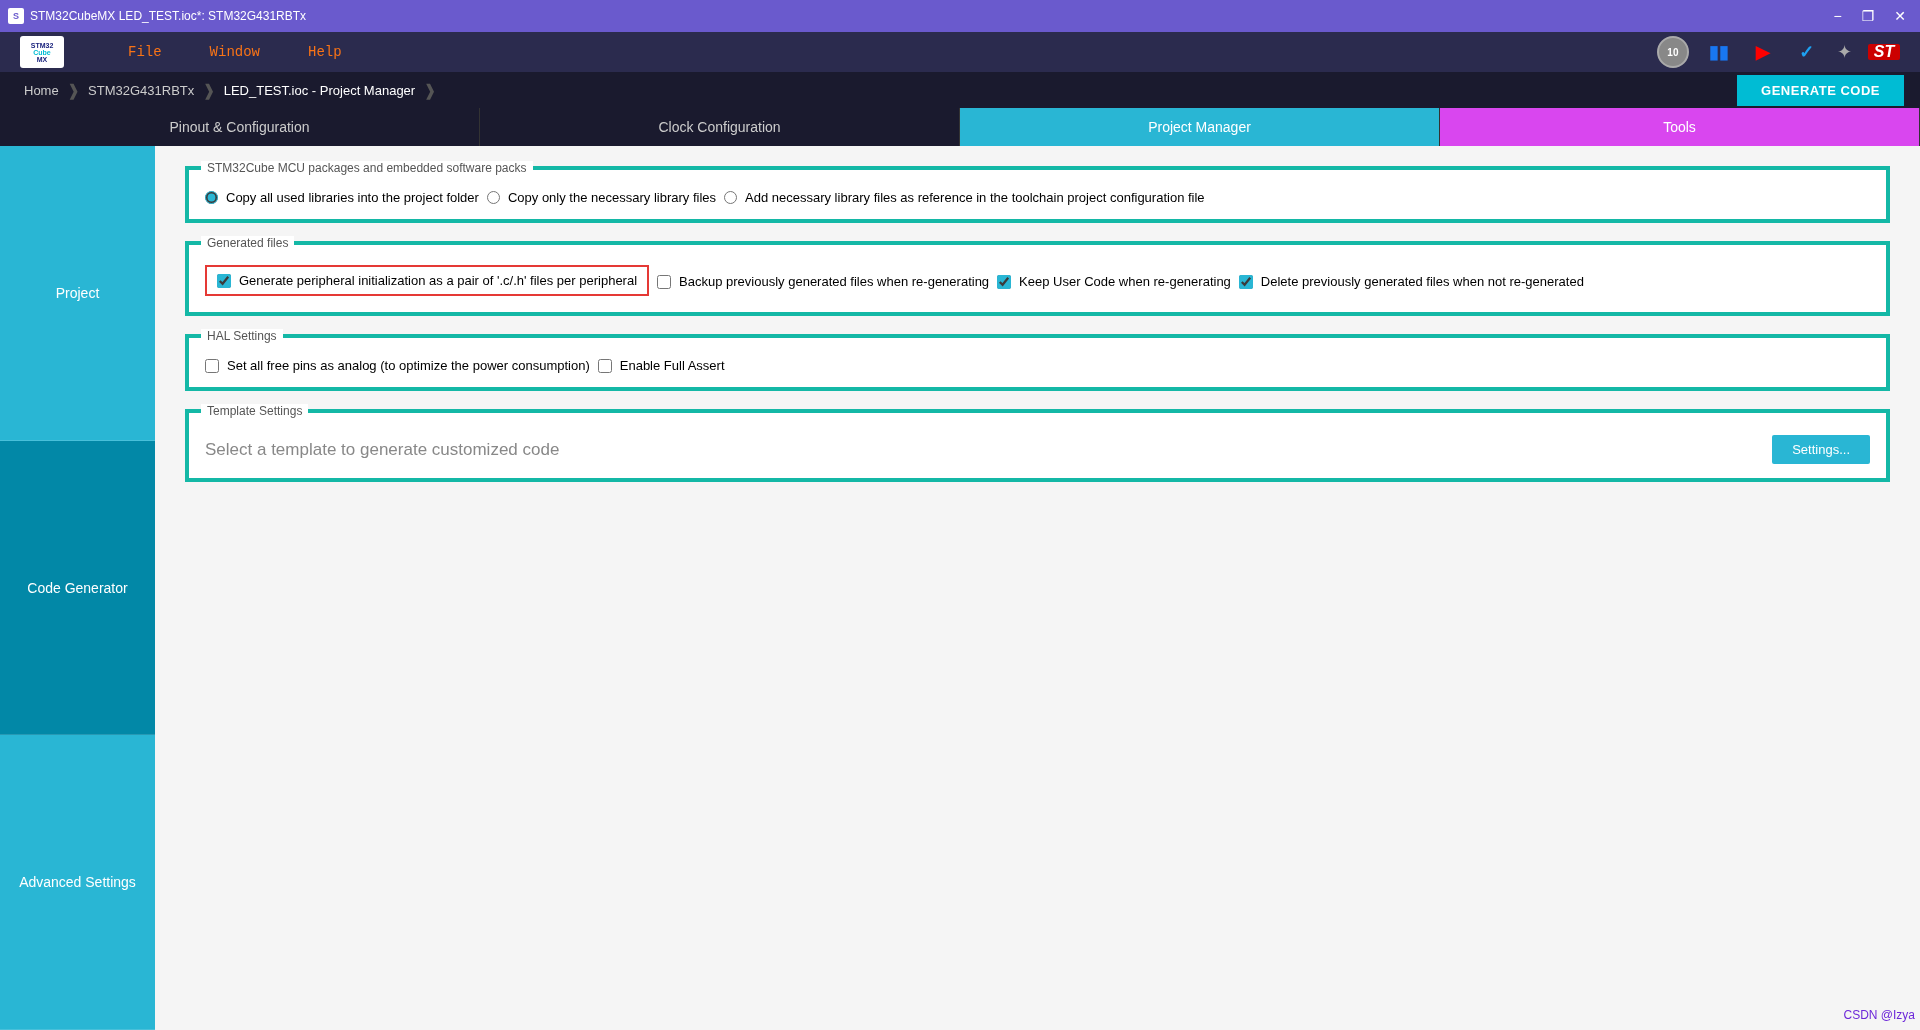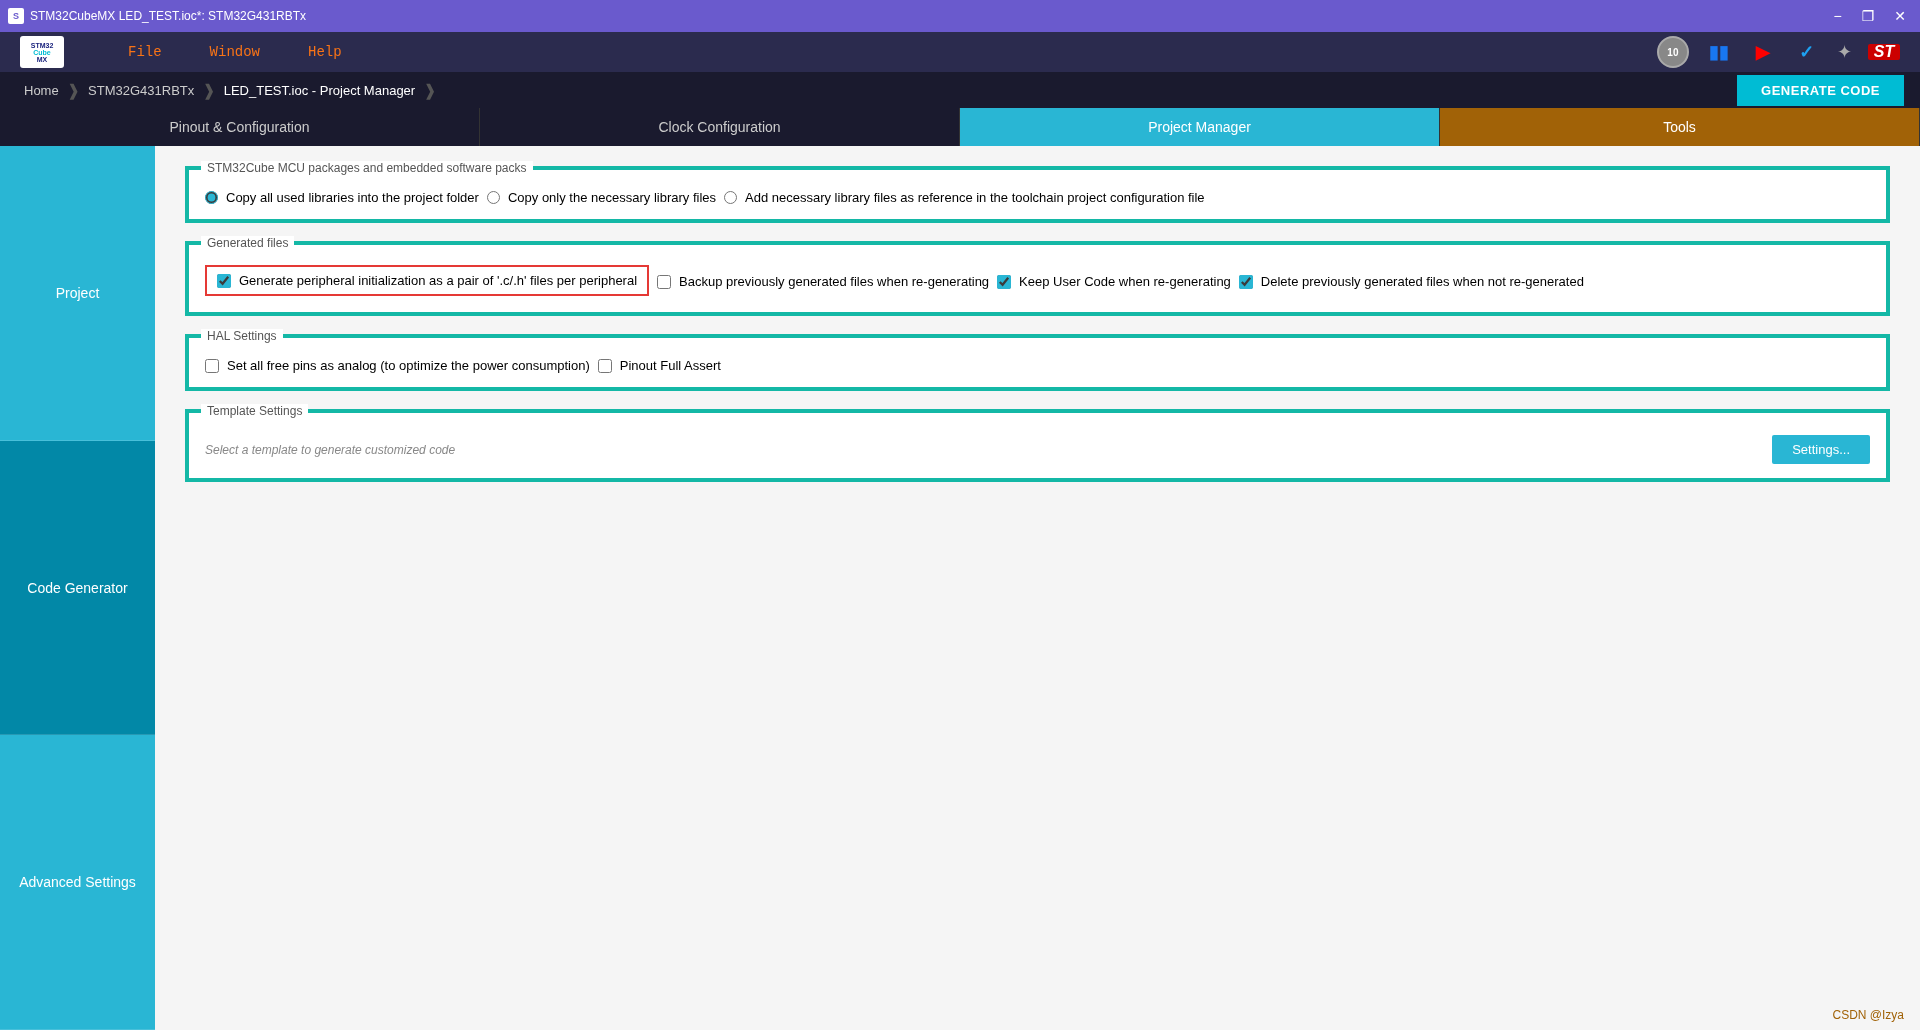--- a/index.html
+++ b/index.html
@@ -79,21 +79,21 @@
       flex: 1;
       display: flex;
       align-items: center;
       justify-content: center;
       color: #ccc;
       font-size: 14px;
       cursor: pointer;
       border-right: 1px solid #333;
     }
     .tab.active-light { background: #29b6d4; color: white; }
-    .tab.active-dark { background: #a16207; color: white; }
+    .tab.active-dark { background: #d946ef; color: white; }
 
     
     .main-content {
       display: flex;
       height: calc(1030px - 32px - 40px - 36px - 38px);
       background: #e8e8e8;
     }
 
     
     .sidebar {
@@ -170,23 +170,23 @@
       border: none;
       padding: 7px 20px;
       font-size: 13px;
       cursor: pointer;
       border-radius: 2px;
     }
 
     .watermark {
       position: fixed;
       bottom: 8px;
-      right: 16px;
+      right: 5px;
       font-size: 12px;
-      color: #a16207;
+      color: #6d28d9;
     }
 
     
     .network-icon { font-size: 18px; color: #aaa; }
   </style>
 </head>
 <body>
 
 <div class="title-bar">
   <div class="title-bar-left">
@@ -315,31 +315,31 @@
     <div class="section-box hal-section">
       <span class="section-legend">HAL Settings</span>
       <div class="section-content">
         <div class="checkbox-group">
           <label class="checkbox-item">
             <input type="checkbox" style="">
             <span>Set all free pins as analog (to optimize the power consumption)</span>
           </label>
           <label class="checkbox-item">
             <input type="checkbox" style="">
-            <span>Pinout Full Assert</span>
+            <span>Enable Full Assert</span>
           </label>
         </div>
       </div>
     </div>
 
     <div class="section-box">
       <span class="section-legend">Template Settings</span>
       <div class="section-content">
         <div class="template-row">
-          <span style="color:#888; font-size:12px;font-style:italic;">Select a template to generate customized code</span>
+          <span style="color:#888; font-size:17px;">Select a template to generate customized code</span>
           <button class="settings-btn">Settings...</button>
         </div>
       </div>
     </div>
 
   </div>
 </div>
 
 <div class="watermark">CSDN @Izya</div>
 

